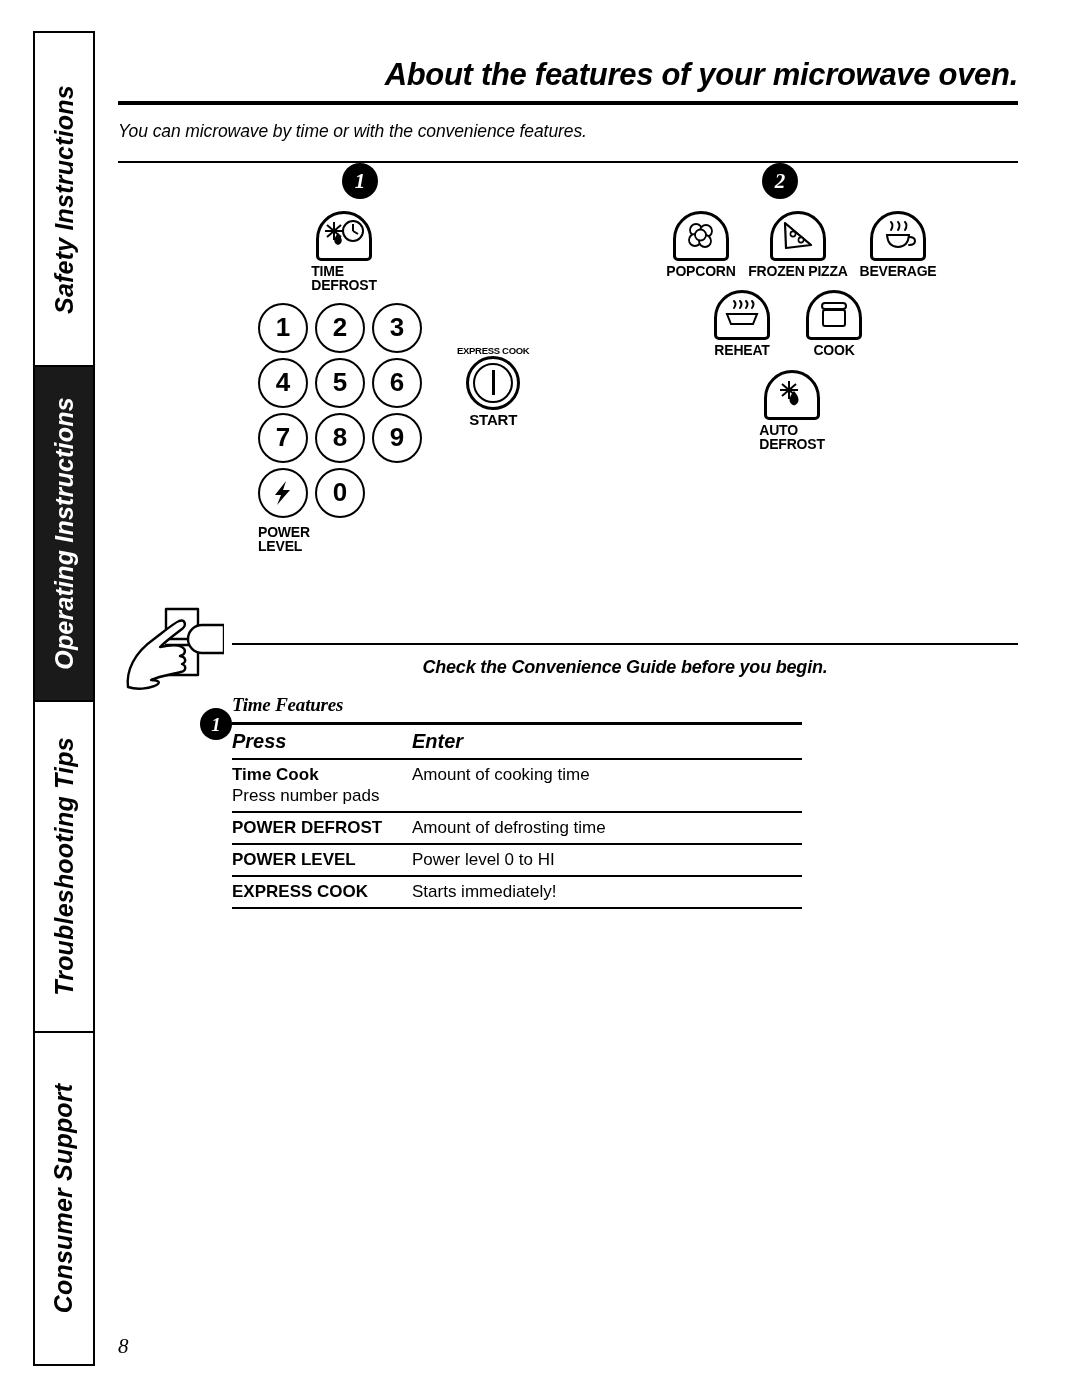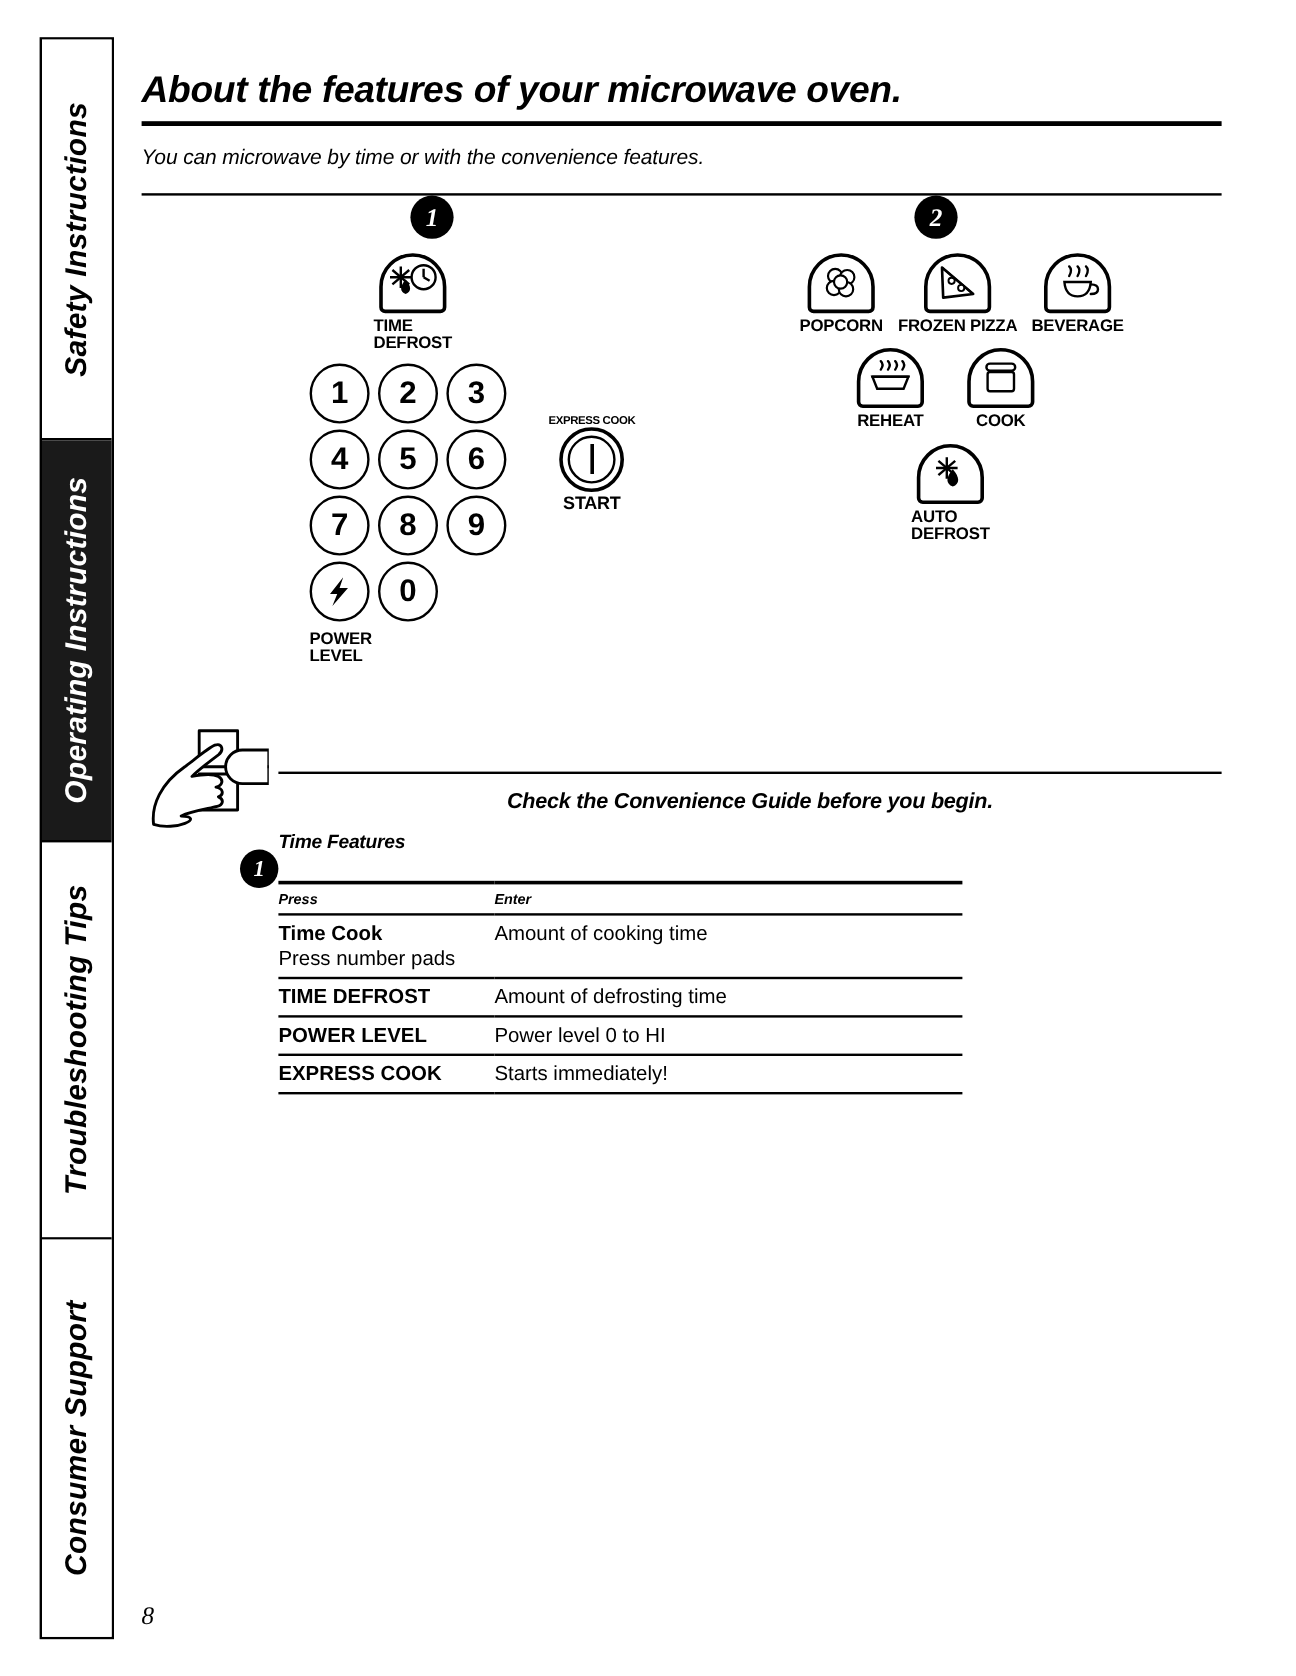--- a/index.html
+++ b/index.html
@@ -61,20 +61,21 @@
     top: 31px;
     width: 900px;
   }
   #page-title {
     font-size: 31px;
     font-weight: bold;
     font-style: italic;
     letter-spacing: -0.3px;
     margin: 27px 0 0 0;
     line-height: 1.1;
+    text-align: right;
   }
   .rule-thick {
     height: 4px;
     background: #000;
     margin-top: 9px;
   }
   .rule-thin {
     height: 2px;
     background: #000;
     margin-top: 19px;
@@ -184,37 +185,37 @@
     font-weight: bold;
     margin-top: 8px;
     letter-spacing: -0.2px;
     text-align: center;
   }
 
   
   #tf-block { position: relative; margin-top: 16px; margin-left: 114px; }
   #tf-badge { position: absolute; left: -32px; top: 14px; width: 32px; height: 32px; font-size: 19px;}
   #tf-title {
-    font-size: 16px; font-weight: bold; font-style: italic;
-    letter-spacing: -0.2px; margin-bottom: 22px;
+    font-size: 19px; font-weight: bold; font-style: italic;
+    letter-spacing: -0.2px; margin-bottom: 6px; font-family: Liberation Serif, serif;
   }
   table.tf {
     border-collapse: collapse;
     width: 570px;
     table-layout: fixed;
   }
   table.tf th, table.tf td {
     text-align: left;
     padding: 5px 0 5px 0;
     vertical-align: top;
     font-size: 17px;
   }
   table.tf th:first-child, table.tf td:first-child { width: 180px; }
   table.tf thead th {
-    font-style: italic; font-weight: bold; font-size: 12px;
+    font-style: italic; font-weight: bold; font-size: 20px;
     border-top: 3px solid #000;
     border-bottom: 2px solid #000;
   }
   table.tf tbody tr td { border-bottom: 2.5px solid #000; }
   table.tf tbody tr.nb td { border-bottom: none; padding-bottom: 0; }
   table.tf tbody tr.cont td { padding-top: 1px; border-bottom: 2.5px solid #000; }
   .bold { font-weight: bold; }
 
   #page-number {
     position: absolute;
@@ -452,21 +453,21 @@
           <tbody>
             <tr class="nb">
               <td class="bold">Time Cook</td>
               <td>Amount of cooking time</td>
             </tr>
             <tr class="cont">
               <td>Press number pads</td>
               <td></td>
             </tr>
             <tr>
-              <td class="bold">TIME DEFROST</td>
+              <td class="bold">POWER DEFROST</td>
               <td>Amount of defrosting time</td>
             </tr>
             <tr>
               <td class="bold">POWER LEVEL</td>
               <td>Power level 0 to HI</td>
             </tr>
             <tr>
               <td class="bold">EXPRESS COOK</td>
               <td>Starts immediately!</td>
             </tr>

